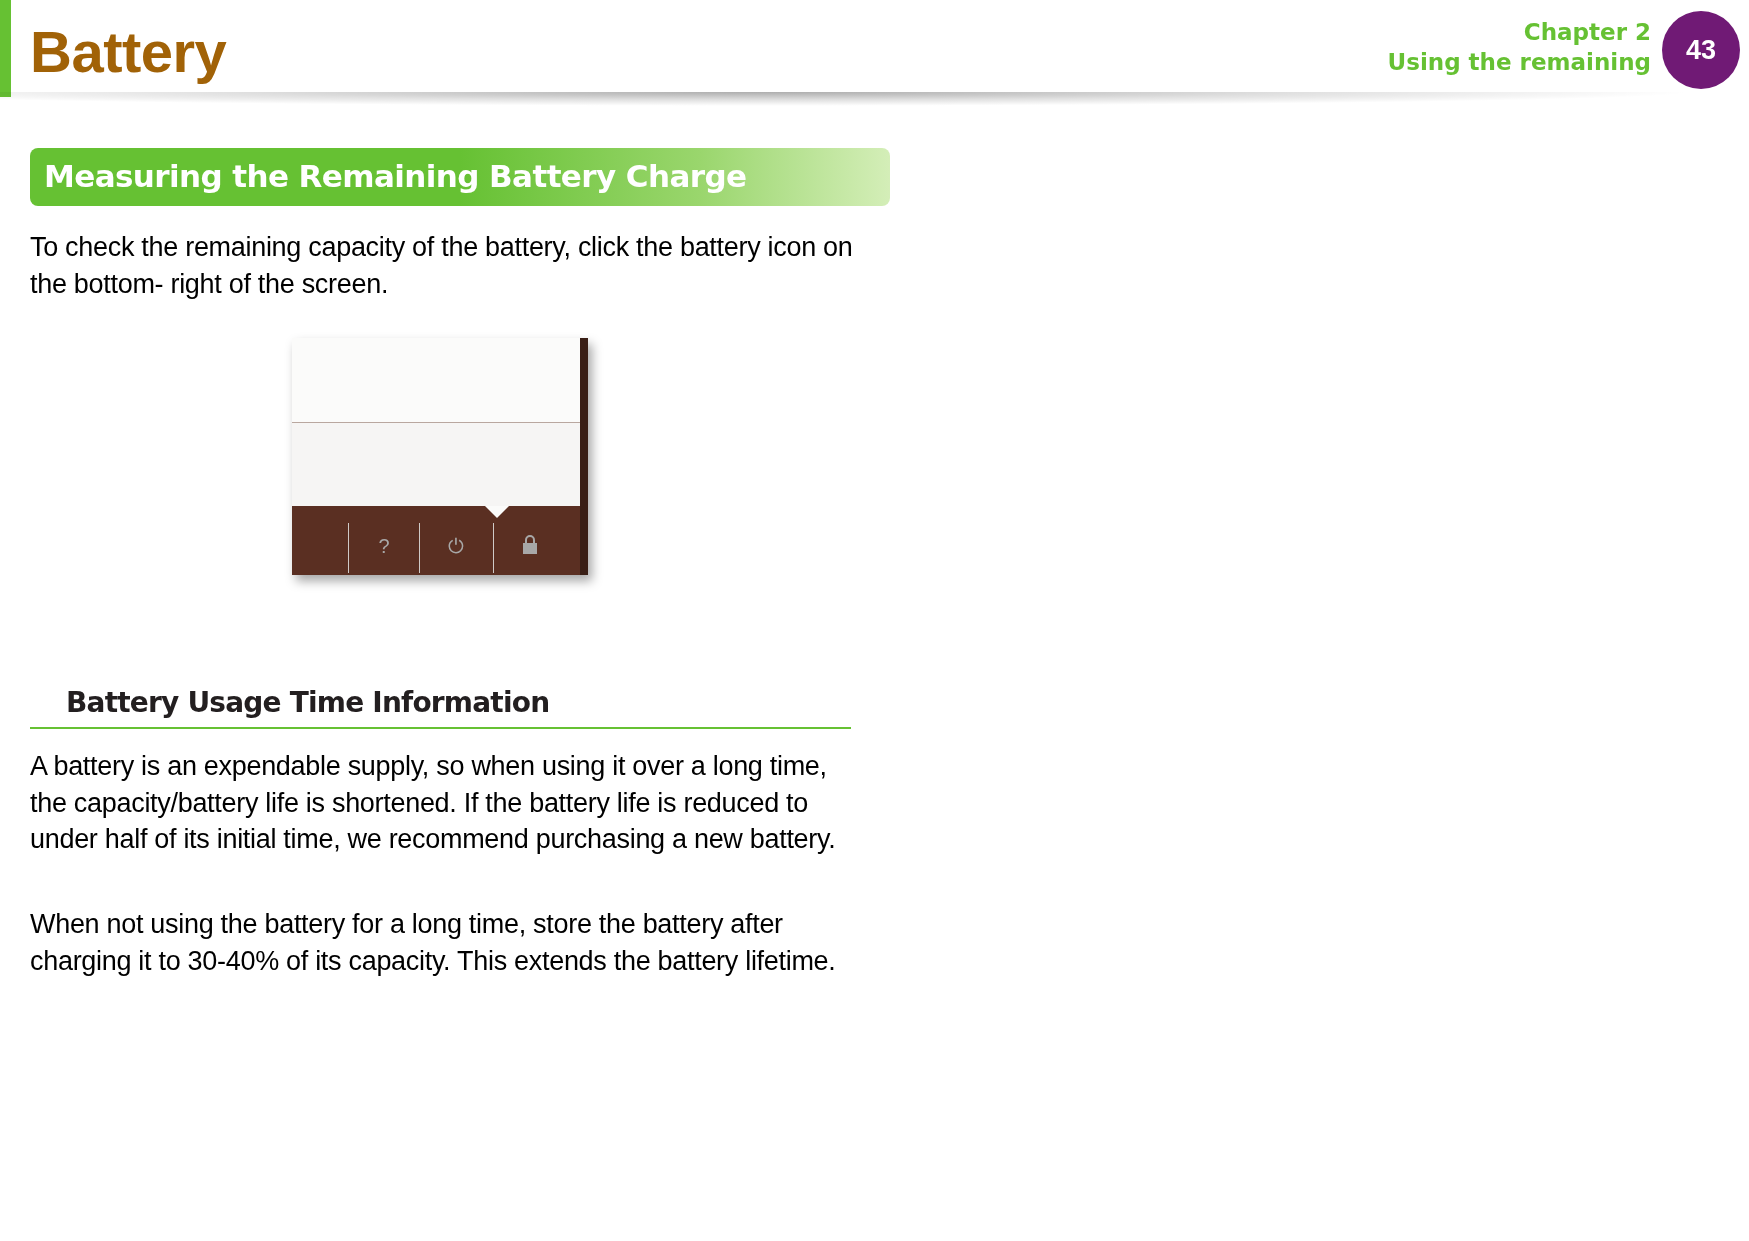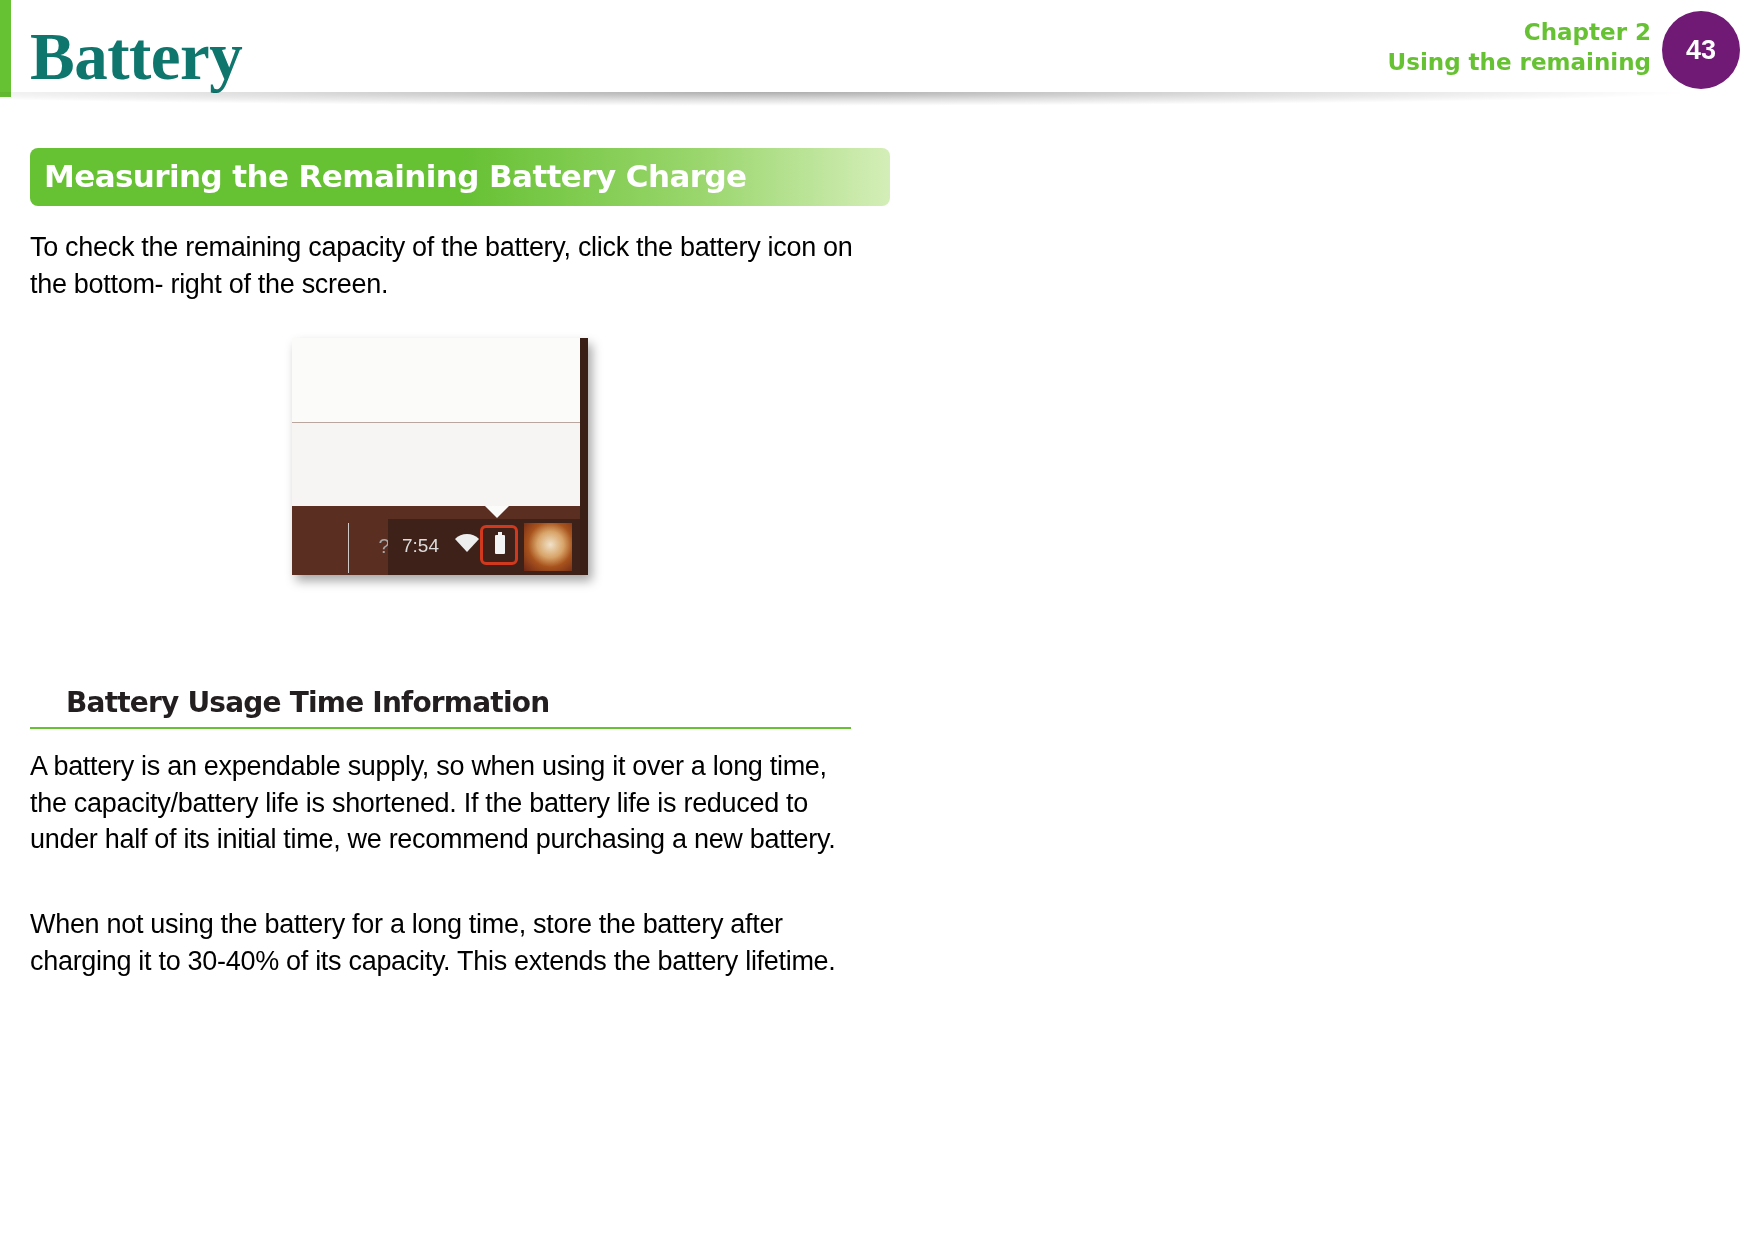--- a/index.html
+++ b/index.html
@@ -2,22 +2,22 @@
 <html><head>
 <meta charset="utf-8">
 <style>
   html, body { margin:0; padding:0; }
   body {
     width:1749px; height:1241px; background:#ffffff; position:relative; overflow:hidden;
     font-family: "Liberation Sans", sans-serif; color:#231f20;
   }
   .green-bar { position:absolute; left:0; top:0; width:11px; height:97px; background:#66c133; }
   .page-title {
-    position:absolute; left:30px; top:18px; font-size:67px; font-weight:bold;
-    letter-spacing:-0.5px; color:#0f766e; font-family:Liberation Serif, serif;
+    position:absolute; left:30px; top:18px; font-size:58px; font-weight:bold;
+    letter-spacing:-0.5px; color:#a16207; font-family:Liberation Sans, sans-serif;
   }
   .header-shadow {
     position:absolute; left:0; top:92px; width:1700px; height:14px;
     background: radial-gradient(ellipse at 45% 0%, rgba(0,0,0,0.32) 0%, rgba(0,0,0,0.12) 40%, rgba(255,255,255,0) 70%);
   }
   .chapter {
     position:absolute; right:98px; top:17px; text-align:right; color:#66c133;
     font-weight:bold; font-size:23px; line-height:30px; font-family:"DejaVu Sans", sans-serif;
   }
   .page-num {
@@ -102,31 +102,20 @@
       <div class="sep" style="left:201px;"></div>
       <div class="ctrl-icon" style="left:226px; font-size:17px;">
         <svg width="16" height="20" viewBox="0 0 16 20">
             <path d="M4 8V5a4 4 0 0 1 8 0v3" fill="none" stroke="#a8a8a8" stroke-width="2"></path>
             <rect x="1" y="8" width="14" height="11" fill="#a8a8a8"></rect>
           </svg>
       </div>
     </div>
   </div>
   <div class="pointer"></div>
-  <div class="tray">
-    <div class="clock">7:54</div>
-    <div class="wifi">
-      <svg width="26" height="20" viewBox="0 0 26 20">
-          <path d="M13 19 L1 6 A17 17 0 0 1 25 6 Z" fill="#eeeeee"></path>
-        </svg>
-    </div>
-    <div class="tray-batt-box"></div>
-    <div class="tray-batt"></div>
-    <div class="wallpaper-thumb"></div>
-  </div>
   <div class="right-edge"></div>
 </div>
 
 <div class="sub-heading">Battery Usage Time Information</div>
 <div class="sub-rule"></div>
 
 <div class="body-text p2">A battery is an expendable supply, so when using it over a long time, the capacity/battery life is shortened. If the battery life is reduced to under half of its initial time, we recommend purchasing a new battery.</div>
 <div class="body-text p3">When not using the battery for a long time, store the battery after charging it to 30-40% of its capacity. This extends the battery lifetime.</div>
 
 </body></html>

